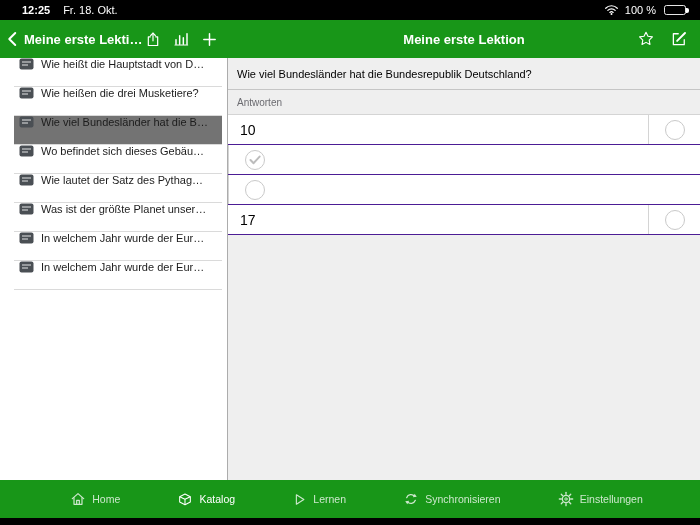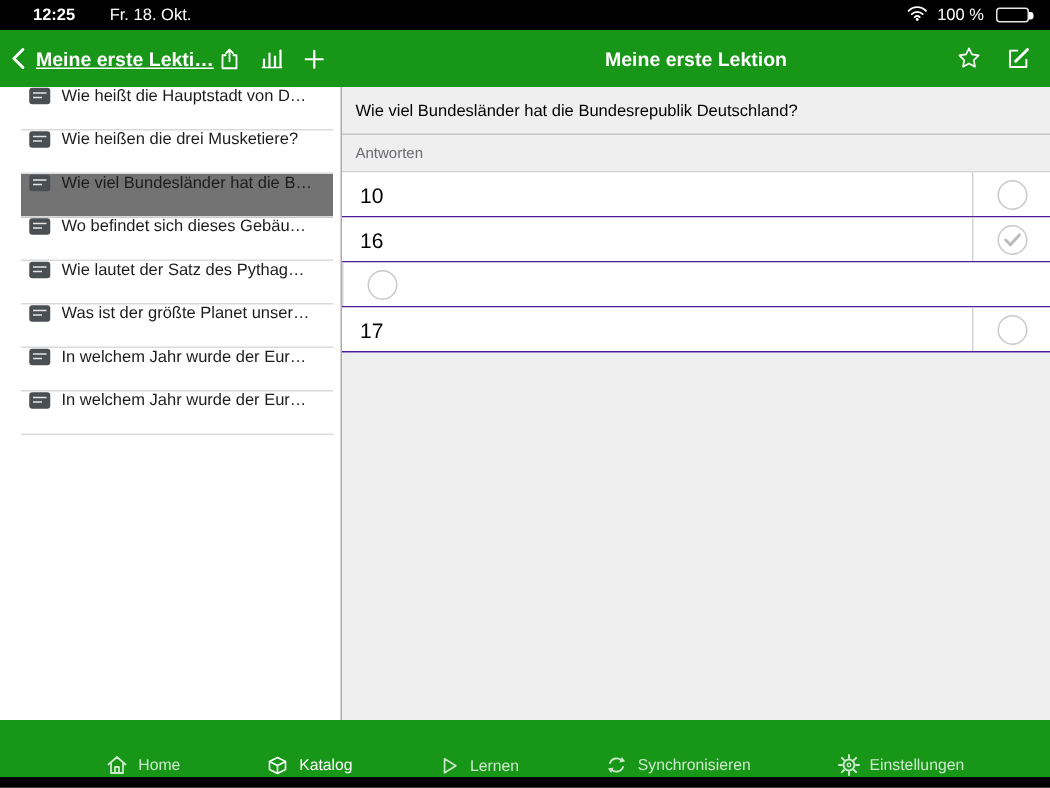--- a/index.html
+++ b/index.html
@@ -1,32 +1,32 @@
 <!DOCTYPE html>
 <html><head>
 <meta charset="utf-8">
 <style>
   html,body{margin:0;padding:0;}
   body{width:700px;height:525px;background:#000;font-family:"Liberation Sans",sans-serif;overflow:hidden;}
   .screen{width:700px;height:525px;display:flex;flex-direction:column;background:#000;}
 
   
   .status-bar{height:20px;background:#000;color:#fff;font-size:11px;display:flex;align-items:center;justify-content:space-between;padding:0 14px 0 22px;flex:0 0 auto;}
-  .status-left{display:flex;gap:23px;align-items:center;}
+  .status-left{display:flex;gap:13px;align-items:center;}
   .status-time{font-weight:bold;}
   .status-right{display:flex;gap:6px;align-items:center;}
   .battery{width:22px;height:10px;border:1px solid rgba(255,255,255,.9);border-radius:2.5px;padding:1px;position:relative;margin-left:2px;box-sizing:border-box;}
   .battery-fill{height:100%;width:100%;background:#fff;border-radius:1px;}
   .battery:after{content:"";position:absolute;right:-3.5px;top:2px;width:2.5px;height:4.5px;background:#fff;border-radius:0 2px 2px 0;}
 
   
   .nav-bar{height:38px;background:#189618;display:flex;flex:0 0 auto;color:#fff;}
   .nav-left{width:228px;flex:0 0 auto;display:flex;align-items:center;padding:0 10px 0 4px;box-sizing:border-box;}
   .back-button{display:flex;align-items:center;cursor:pointer;flex:0 0 auto;}
-  .nav-left-title{font-size:13px;font-weight:bold;white-space:nowrap;overflow:hidden;margin-left:2px;flex:0 1 auto;text-decoration:underline;}
+  .nav-left-title{font-size:13px;font-weight:bold;white-space:nowrap;overflow:hidden;margin-left:2px;flex:0 1 auto;}
   .nav-left-icons{margin-left:auto;display:flex;gap:12px;align-items:center;}
   .nav-right{flex:1;position:relative;display:flex;align-items:center;justify-content:center;}
   .nav-right-title{font-size:13px;font-weight:bold;}
   .nav-right-icons{position:absolute;right:12px;top:0;height:100%;display:flex;gap:15px;align-items:center;}
   .icon-btn{display:flex;align-items:center;justify-content:center;cursor:pointer;}
 
   
   .content{flex:1;display:flex;min-height:0;}
   .sidebar{width:228px;flex:0 0 auto;background:#fff;border-right:1px solid #acacac;box-sizing:border-box;overflow:hidden;}
   .side-row{height:29px;margin-left:14px;margin-right:5px;display:flex;align-items:flex-start;gap:7px;border-bottom:1px solid #dadada;padding:0 2px 16px 5px;cursor:pointer;box-sizing:border-box;}
@@ -37,21 +37,21 @@
   .main{flex:1;background:#efefef;display:flex;flex-direction:column;min-width:0;}
   .question{font-size:11px;color:#000;padding:10px 10px 9px 9px;border-bottom:1px solid #c5c5c5;}
   .answers-label{font-size:10px;color:#6b6b70;padding:7px 9px 6px 9px;}
   .answers-table{border-top:1px solid #d4d4d4;}
   .answer-row{height:29px;background:#fff;border-bottom:1px solid #4c1d95;display:flex;align-items:stretch;cursor:pointer;}
   .answer-text{flex:1;display:flex;align-items:center;padding-left:12px;font-size:14px;color:#000;}
   .radio-col{width:52px;flex:0 0 auto;border-left:1px solid #d4d4d4;display:flex;align-items:center;justify-content:center;box-sizing:border-box;}
   .radio{width:20px;height:20px;border:1.5px solid #c9c9c9;border-radius:50%;display:flex;align-items:center;justify-content:center;background:#fff;box-sizing:border-box;}
 
   
-  .tab-bar{height:38px;background:#189618;flex:0 0 auto;display:flex;align-items:flex-end;justify-content:space-evenly;padding-left:13px;}
+  .tab-bar{height:38px;background:#189618;flex:0 0 auto;display:flex;align-items:center;justify-content:space-evenly;padding-left:13px;}
   .tab-item{display:flex;align-items:center;gap:6px;color:#fff;opacity:.78;font-size:10.5px;cursor:pointer;}
   .tab-item.active{opacity:1;}
   .tab-icon{display:flex;align-items:center;}
   .bottom-strip{height:7px;background:#000;flex:0 0 auto;}
 </style>
 </head>
 <body>
 
 <div class="screen">
 
@@ -226,21 +226,20 @@
       <div class="answers-table">
 
         <div class="answer-row">
           <span class="answer-text">10</span>
           <span class="radio-col">
               <span class="radio"></span>
             </span>
         </div>
 
         <div class="answer-row">
-          <span class="answer-text">16</span>
           <span class="radio-col">
               <span class="radio checked">
             <svg width="12" height="10" viewBox="0 0 12 10">
                   <path d="M1.5 5 L4.6 8.2 L10.6 1.6" fill="none" stroke="#bcbcbc" stroke-width="2" stroke-linecap="round" stroke-linejoin="round"></path>
                 </svg>
           </span>
             </span>
         </div>
 
         <div class="answer-row">

